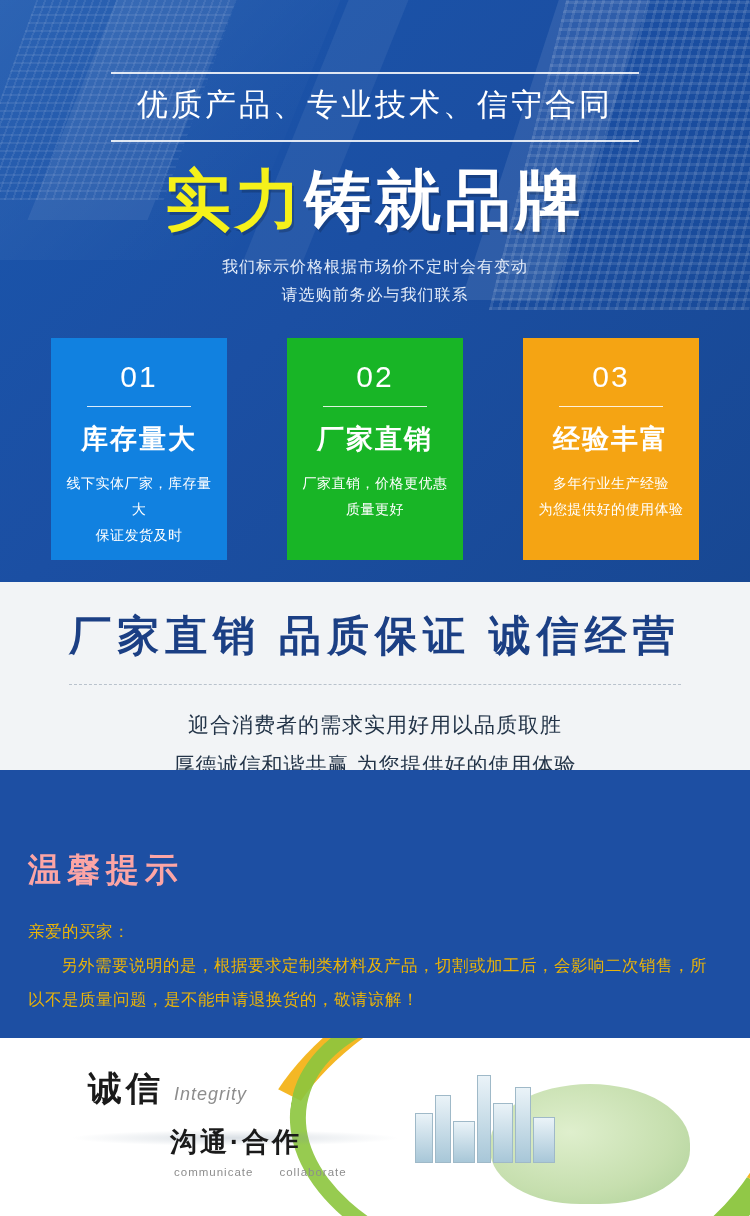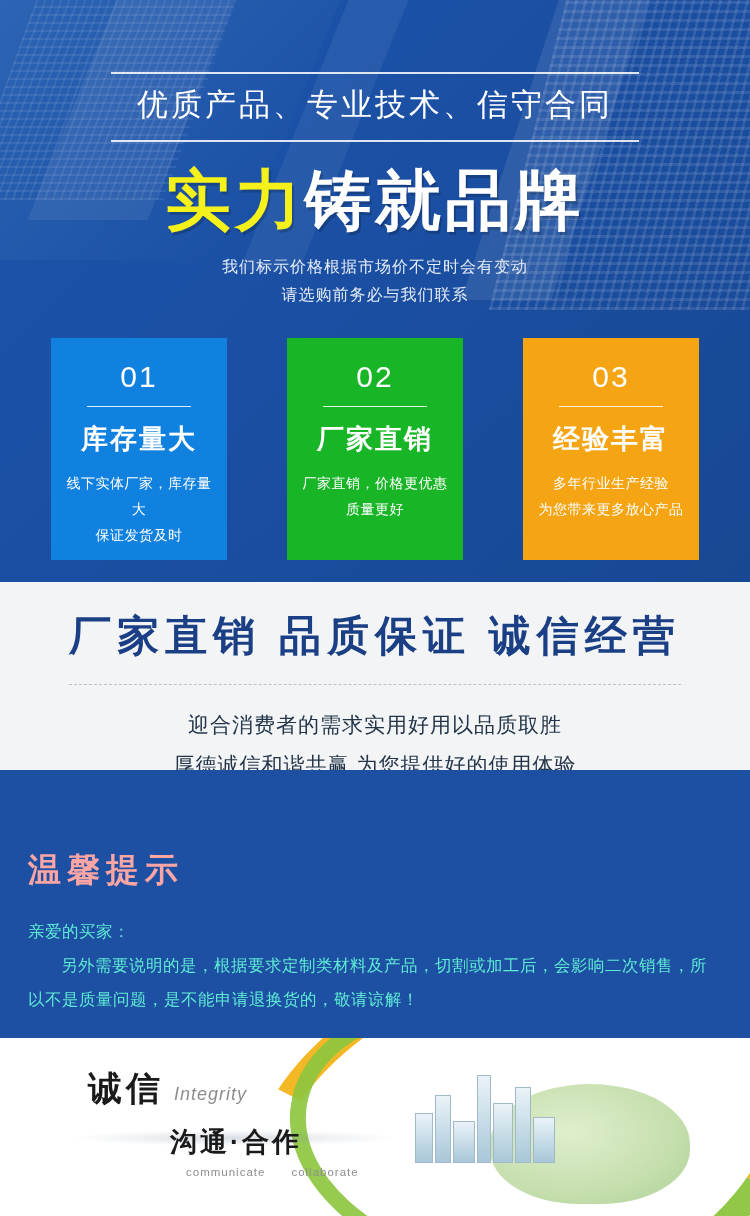--- a/index.html
+++ b/index.html
@@ -227,21 +227,21 @@
   .tips-title {
     text-align: left;
     color: #fca5a5;
     font-size: 33px;
     font-weight: bold;
     letter-spacing: 6px;
     margin-bottom: 22px;
     margin-top: 48px;
   }
   .tips-body {
-    color: #5eead4;
+    color: #eab308;
     font-size: 16.5px;
     line-height: 2.05;
     letter-spacing: 0.5px;
   }
   .tips-body p { margin: 0; }
   .tips-indent { text-indent: 2em; }
 
   
   .footer {
     position: relative;
@@ -325,21 +325,21 @@
     margin-left: 82px;
   }
   .f-coop-cn {
     color: #1a1a1a;
     font-size: 27px;
     font-weight: bold;
     letter-spacing: 3px;
   }
   .f-coop-en {
     margin-top: 6px;
-    margin-left: 16px;
+    margin-left: 4px;
     color: #8d8d8d;
     font-size: 11.5px;
     letter-spacing: 1px;
     text-align: center;
   }
   .f-coop-en span { display: inline-block; }
   .f-sep { display: inline-block; width: 26px; }
   .footer-shadow {
     position: absolute;
     left: 70px;
@@ -390,21 +390,21 @@
           <div>厂家直销，价格更优惠</div>
           <div>质量更好</div>
         </div>
       </div>
       <div class="card card-3">
         <div class="card-num">03</div>
         <div class="card-rule"></div>
         <div class="card-title">经验丰富</div>
         <div class="card-desc">
           <div>多年行业生产经验</div>
-          <div>为您带来更多放心产品</div>
+          <div>为您提供好的使用体验</div>
         </div>
       </div>
     </div>
 
     <div class="white-panel">
       <div class="panel-title">厂家直销 品质保证 诚信经营</div>
       <div class="panel-dash"></div>
       <div class="panel-lines">
         <div>迎合消费者的需求实用好用以品质取胜</div>
         <div>厚德诚信和谐共赢  为您提供好的使用体验</div>

